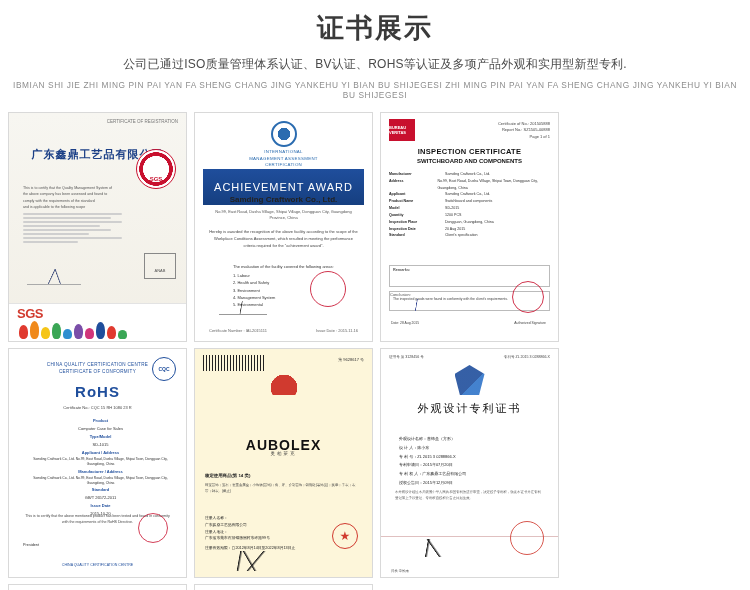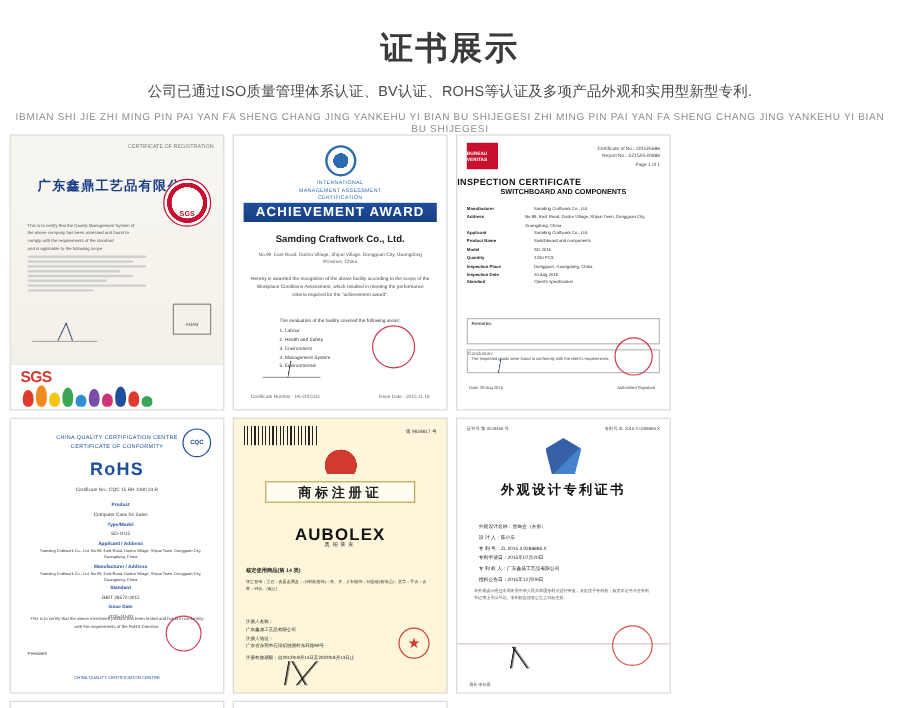--- a/index.html
+++ b/index.html
@@ -10,21 +10,21 @@
     font-family: "Liberation Sans", sans-serif;
     overflow: hidden;
   }
   .page {
     width: 750px; height: 590px;
     position: relative;
     background: #fff;
   }
   
   .header {
-    padding-top: 24px;
+    padding-top: 12px;
     text-align: center;
   }
   .header-title {
     font-size: 27px;
     font-weight: bold;
     color: #3a3a3a;
     letter-spacing: 2px;
     line-height: 1.2;
   }
   .header-sub {
@@ -136,23 +136,23 @@
     position:absolute; top:8px; left:50%; transform:translateX(-50%);
     width:26px; height:26px; border-radius:50%;
     background:radial-gradient(circle,#2b6cb0 40%,#ffffff 41%);
     border:2px solid #2b6cb0;
   }
   .c2 .org {
     position:absolute; top:36px; left:0; right:0; text-align:center;
     font-size:4.4px; color:#2b6cb0; letter-spacing:0.3px; line-height:1.5;
   }
   .c2 .award-band {
-    position:absolute; top:56px; left:8px; right:8px; height:16px;
+    position:absolute; top:56px; left:8px; right:8px; height:36px;
     background:linear-gradient(180deg,#1f4e9c,#163f80);
-    color:#fff; font-size:11px; font-weight:bold;
+    color:#fff; font-size:11px; font-weight:normal;
     display:flex; align-items:center; justify-content:center;
     letter-spacing:1px;
   }
   .c2 .company {
     position:absolute; top:82px; left:0; right:0; text-align:center;
     font-size:8px; font-weight:bold; color:#222;
   }
   .c2 .addr {
     position:absolute; top:96px; left:14px; right:14px; text-align:center;
     font-size:4px; color:#555; line-height:1.6;
@@ -184,21 +184,21 @@
   .c3 .bvhead {
     position:absolute; top:6px; left:8px; width:26px; height:22px;
     background:#c8102e; color:#fff; font-size:4px; font-weight:bold;
     display:flex; align-items:center; justify-content:center;
   }
   .c3 .hdr-right {
     position:absolute; top:8px; right:8px; text-align:right;
     font-size:4px; color:#444; line-height:1.6;
   }
   .c3 .t1 {
-    position:absolute; top:34px; left:0; right:0; text-align:left;
+    position:absolute; top:34px; left:0; right:0; text-align:center;
     font-size:7.5px; font-weight:bold; color:#111; letter-spacing:.3px;
   }
   .c3 .t2 {
     position:absolute; top:45px; left:0; right:0; text-align:center;
     font-size:6px; font-weight:bold; color:#111;
   }
   .c3 .meta {
     position:absolute; top:58px; left:8px; right:8px;
     font-size:3.6px; color:#333; line-height:1.9;
   }
@@ -324,21 +324,21 @@
   }
   .cp .pmark {
     position:absolute; top:16px; left:50%; transform:translateX(-50%);
     width:30px; height:30px;
     background:linear-gradient(135deg,#1f4e9c 0 60%, #2f74c9 61% 100%);
     clip-path: polygon(50% 0,100% 30%,82% 100%,18% 100%,0 30%);
     opacity:.9;
   }
   .cp .ptitle {
     position:absolute; top:52px; left:0; right:0; text-align:center;
-    font-size:11px; font-weight:bold; color:#111; letter-spacing:2px;
+    font-size:11px; font-weight:normal; color:#111; letter-spacing:2px;
   }
   .cp .plist {
     position:absolute; top:86px; left:18px; right:14px;
     font-size:4px; color:#222; line-height:2.2;
   }
   .cp .pbody {
     position:absolute; top:140px; left:14px; right:14px;
     font-size:3.4px; color:#555; line-height:1.8;
   }
   .cp .seal {
@@ -530,21 +530,20 @@
         <div class="stamp4"></div>
         <div class="foot4">CHINA QUALITY CERTIFICATION CENTRE</div>
       </div>
     </div>
 
     <div class="cert c5">
       <div class="cert-inner">
         <div class="barcode"></div>
         <div class="no">第 9628617 号</div>
         <div class="emblem"></div>
-        <div class="title5">商标注册证</div>
         <div class="brand">AUBOLEX</div>
         <div class="brand-cn">奥柏莱克</div>
         <div class="cls">核定使用商品(第 14 类)</div>
         <div class="cls-body">珠宝首饰；宝石；贵重金属盒；小饰物(首饰)；角、牙、介制首饰；钥匙链(装饰品)；奖章；手表；表带；钟表。(截止)</div>
         <div class="owner">
           <div>注册人名称：</div>
           <div>广东鑫鼎工艺品有限公司</div>
           <div>注册人地址：</div>
           <div>广东省东莞市石排镇独洲村东环路99号</div>
           <div style="margin-top:3px">注册有效期限：自2012年8月14日至2022年8月13日止</div>

